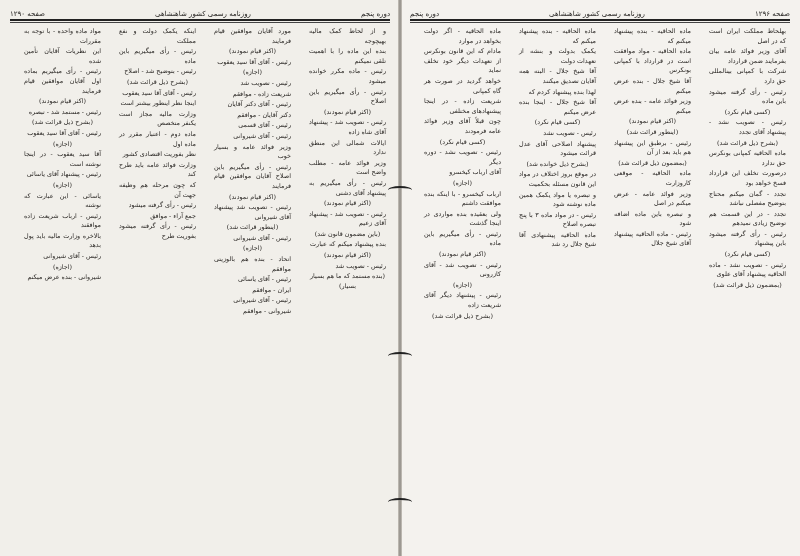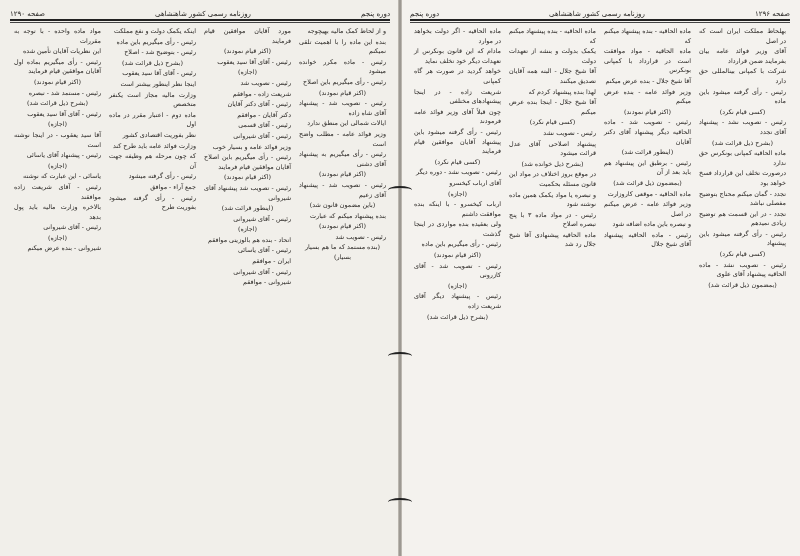--- a/index.html
+++ b/index.html
@@ -7,21 +7,21 @@
   .spread{position:absolute;inset:0;display:flex;flex-direction:row-reverse;}
   .page{position:relative;width:400px;height:556px;box-sizing:border-box;padding:6px 10px 0 10px;}
   .page.right{background:#f4f2ee;}
   .page.left{background:#f1efea;}
   .gutter{position:absolute;left:398px;top:0;width:4px;height:556px;background:linear-gradient(90deg,#c9c5bd,#8e8a84,#c9c5bd);}
   .staple{position:absolute;left:388px;width:24px;height:6px;border-top:2px solid #222;border-radius:50% 50% 0 0;}
   .header{display:flex;direction:rtl;justify-content:space-between;align-items:flex-end;font-size:7px;height:12px;border-bottom:2px solid #222;padding-bottom:1px;}
   .header .title{flex:1;text-align:center;}
   .rule2{border-bottom:1px solid #444;margin-top:1px;}
   .cols{display:flex;direction:rtl;gap:0;height:520px;margin-top:4px;}
-  .col{flex:1;direction:rtl;text-align:justify;font-size:6.4px;line-height:9.6px;padding:0 4px;overflow:hidden;color:#2a2724;}
+  .col{flex:1;direction:rtl;text-align:justify;font-size:6.4px;line-height:9.6px;padding:0 4px;overflow:hidden;color:#2a2724;margin-left:10px;}
   .col p{margin:0 0 1px 0;}
   .col .center{text-align:center;}
 </style>
 </head>
 <body>
 
 <div class="spread">
 
   <div class="page right">
     <div class="header">
@@ -47,21 +47,20 @@
           <p class="center">(کسی قیام نکرد)</p>
           <p>رئیس - تصویب نشد - ماده الحاقیه پیشنهاد آقای علوی</p>
           <p class="center">(بمضمون ذیل قرائت شد)</p>
         </div>
       <div class="col">
           <p>ماده الحاقیه - بنده پیشنهاد میکنم که</p>
           <p>ماده الحاقیه - مواد موافقت است در قرارداد با کمپانی بونکرس</p>
           <p>آقا شیخ جلال - بنده عرض میکنم</p>
           <p>وزیر فوائد عامه - بنده عرض میکنم</p>
           <p class="center">(اکثر قیام نمودند)</p>
-          <p>رئیس - تصویب شد - ماده الحاقیه دیگر پیشنهاد آقای دکتر آقایان</p>
           <p class="center">(اینطور قرائت شد)</p>
           <p>رئیس - برطبق این پیشنهاد هم باید بعد از آن</p>
           <p class="center">(بمضمون ذیل قرائت شد)</p>
           <p>ماده الحاقیه - موقعی کاروزارت</p>
           <p>وزیر فوائد عامه - عرض میکنم در اصل</p>
           <p>و تبصره باین ماده اضافه شود</p>
           <p>رئیس - ماده الحاقیه پیشنهاد آقای شیخ جلال</p>
         </div>
       <div class="col">
           <p>ماده الحاقیه - بنده پیشنهاد میکنم که</p>
@@ -77,21 +76,20 @@
           <p>و تبصره یا مواد یکمک همین ماده نوشته شود</p>
           <p>رئیس - در مواد ماده ۳ با پنج تبصره اصلاح</p>
           <p>ماده الحاقیه پیشنهادی آقا شیخ جلال رد شد</p>
         </div>
       <div class="col">
           <p>ماده الحاقیه - اگر دولت بخواهد در موارد</p>
           <p>مادام که این قانون بونکرس از تعهدات دیگر خود تخلف نماید</p>
           <p>خواهد گردید در صورت هر گاه کمپانی</p>
           <p>شریعت زاده - در اینجا پیشنهادهای مختلفی</p>
           <p>چون قبلاً آقای وزیر فوائد عامه فرمودند</p>
-          <p>رئیس - رأی گرفته میشود باین پیشنهاد آقایان موافقین قیام فرمایند</p>
           <p class="center">(کسی قیام نکرد)</p>
           <p>رئیس - تصویب نشد - دوره دیگر</p>
           <p>آقای ارباب کیخسرو</p>
           <p class="center">(اجازه)</p>
           <p>ارباب کیخسرو - با اینکه بنده موافقت داشتم</p>
           <p>ولی بعقیده بنده مواردی در اینجا گذشت</p>
           <p>رئیس - رأی میگیریم باین ماده</p>
           <p class="center">(اکثر قیام نمودند)</p>
           <p>رئیس - تصویب شد - آقای کازرونی</p>
           <p class="center">(اجازه)</p>
@@ -173,21 +171,21 @@
           <p>رئیس - رأی میگیریم بماده اول آقایان موافقین قیام فرمایند</p>
           <p class="center">(اکثر قیام نمودند)</p>
           <p>رئیس - مستمد شد - تبصره</p>
           <p class="center">(بشرح ذیل قرائت شد)</p>
           <p>رئیس - آقای آقا سید یعقوب</p>
           <p class="center">(اجازه)</p>
           <p>آقا سید یعقوب - در اینجا نوشته است</p>
           <p>رئیس - پیشنهاد آقای یاسائی</p>
           <p class="center">(اجازه)</p>
           <p>یاسائی - این عبارت که نوشته</p>
-          <p>رئیس - آقای شریعت زاده موافقند</p>
+          <p>رئیس - ارباب شریعت زاده موافقند</p>
           <p>بالاخره وزارت مالیه باید پول بدهد</p>
           <p>رئیس - آقای شیروانی</p>
           <p class="center">(اجازه)</p>
           <p>شیروانی - بنده عرض میکنم</p>
         </div>
     </div>
   </div>
 </div>
 
 <div class="gutter"></div>

